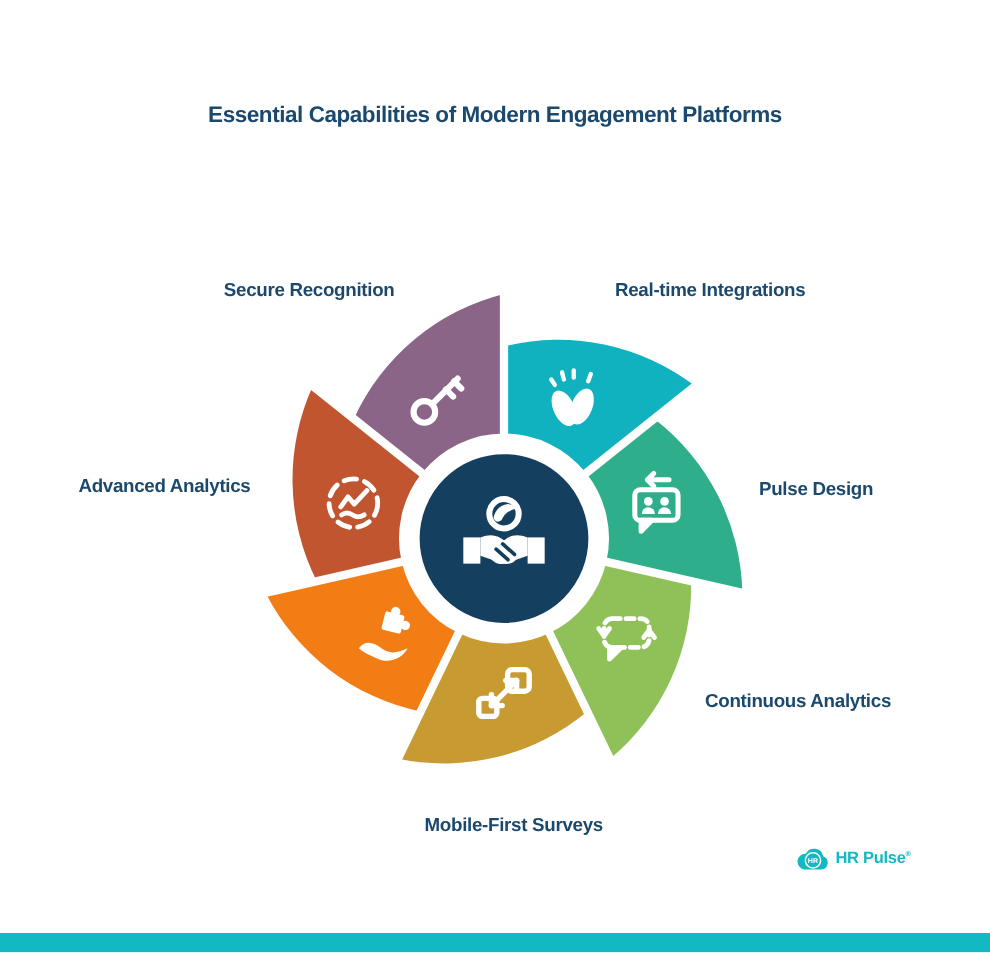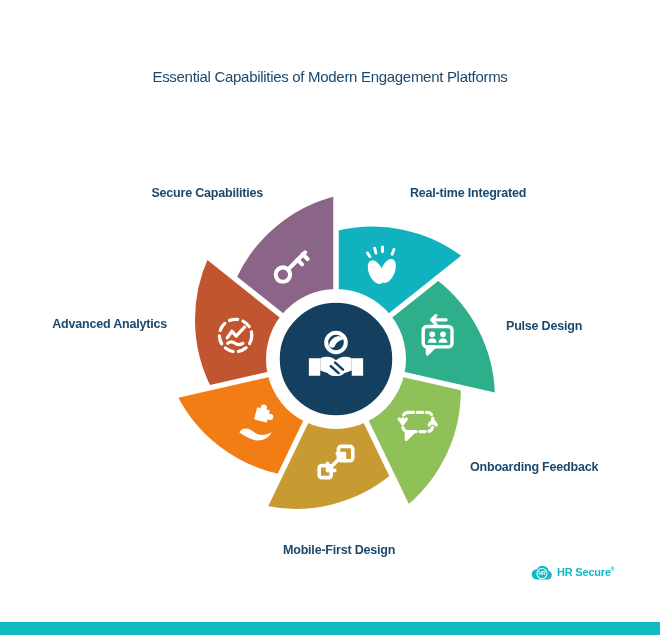--- a/index.html
+++ b/index.html
@@ -2,21 +2,21 @@
 <html><head>
 <meta charset="utf-8">
 <style>
   html,body{margin:0;padding:0;background:#fff;}
   .canvas{
     position:relative;width:660px;height:635px;background:#ffffff;overflow:hidden;
     font-family:"Liberation Sans",sans-serif;
   }
   .title{
     position:absolute;top:68px;left:0;width:660px;margin:0;
-    text-align:center;font-size:15px;font-weight:normal;letter-spacing:-0.3px;
+    text-align:center;font-size:15px;font-weight:bold;letter-spacing:-0.3px;
     color:#1B496E;
   }
   .lbl{
     position:absolute;font-size:12.5px;font-weight:bold;letter-spacing:-0.2px;
     color:#1B496E;white-space:nowrap;
   }
   #wheel{position:absolute;left:0;top:0;}
   .logo{
     position:absolute;left:531px;top:563px;display:flex;align-items:center;gap:4px;
   }
@@ -125,31 +125,31 @@
           <path d="M11,19 C15,17.5 17.5,18 20.5,20.5 L26,25.5 C24.5,28.5 22,29.8 19,28.8 L11,26 Z"></path>
           <path d="M29,19 C25,17.5 22.5,18 19.5,20.5 L14,25.5 C15.5,28.5 18,29.8 21,28.8 L29,26 Z"></path>
         </g>
         <g stroke="#153F5E" stroke-width="1.4" fill="none" stroke-linecap="round">
           <path d="M19.5,21.5 L24,25.5"></path>
           <path d="M17,23.5 L21.5,27.5"></path>
         </g>
       </g>
     </svg>
 
-  <div class="lbl" style="right: 397px; top: 186px; text-align: right; color: rgb(27, 73, 110);">Secure Capabilities</div>
-  <div class="lbl" style="left: 410px; top: 186px; color: rgb(27, 73, 110);">Real-time Integrated</div>
+  <div class="lbl" style="right: 397px; top: 186px; text-align: right; color: rgb(27, 73, 110);">Secure Recognition</div>
+  <div class="lbl" style="left: 410px; top: 186px; color: rgb(27, 73, 110);">Real-time Integrations</div>
   <div class="lbl" style="left: 506px; top: 319px; color: rgb(27, 73, 110);">Pulse Design</div>
-  <div class="lbl" style="left: 470px; top: 460px; color: rgb(27, 73, 110);">Onboarding Feedback</div>
-  <div class="lbl" style="left: 283px; top: 543px; color: rgb(27, 73, 110);">Mobile-First Design</div>
+  <div class="lbl" style="left: 470px; top: 460px; color: rgb(27, 73, 110);">Continuous Analytics</div>
+  <div class="lbl" style="left: 283px; top: 543px; color: rgb(27, 73, 110);">Mobile-First Surveys</div>
   <div class="lbl" style="right: 493px; top: 317px; text-align: center; color: rgb(27, 73, 110);">Advanced Analytics</div>
 
   <div class="logo">
     <svg width="22" height="18" viewBox="0 0 26 21">
       <path d="M6.5,19.5 L19.5,19.5 A5.3,5.3 0 0 0 21,9.2 A7.3,7.3 0 0 0 7.3,7.2 A5.1,5.1 0 0 0 6.5,19.5 Z" fill="#12B9C3"></path>
       <circle cx="13" cy="12.4" r="6" fill="none" stroke="#ffffff" stroke-width="1.2"></circle>
       <text x="13" y="14.6" text-anchor="middle" font-family="Liberation Sans, sans-serif" font-size="5.6" font-weight="bold" fill="#ffffff">HR</text>
     </svg>
-    <span class="wordmark" style="color: rgb(18, 185, 195);"><span>HR Secure</span><sup>®</sup></span>
+    <span class="wordmark" style="color: rgb(18, 185, 195);"><span>HR Pulse</span><sup>®</sup></span>
   </div>
 
   <div class="footer-bar" style="background: rgb(18, 185, 195);"></div>
 
 </div>
 
 </body></html>

